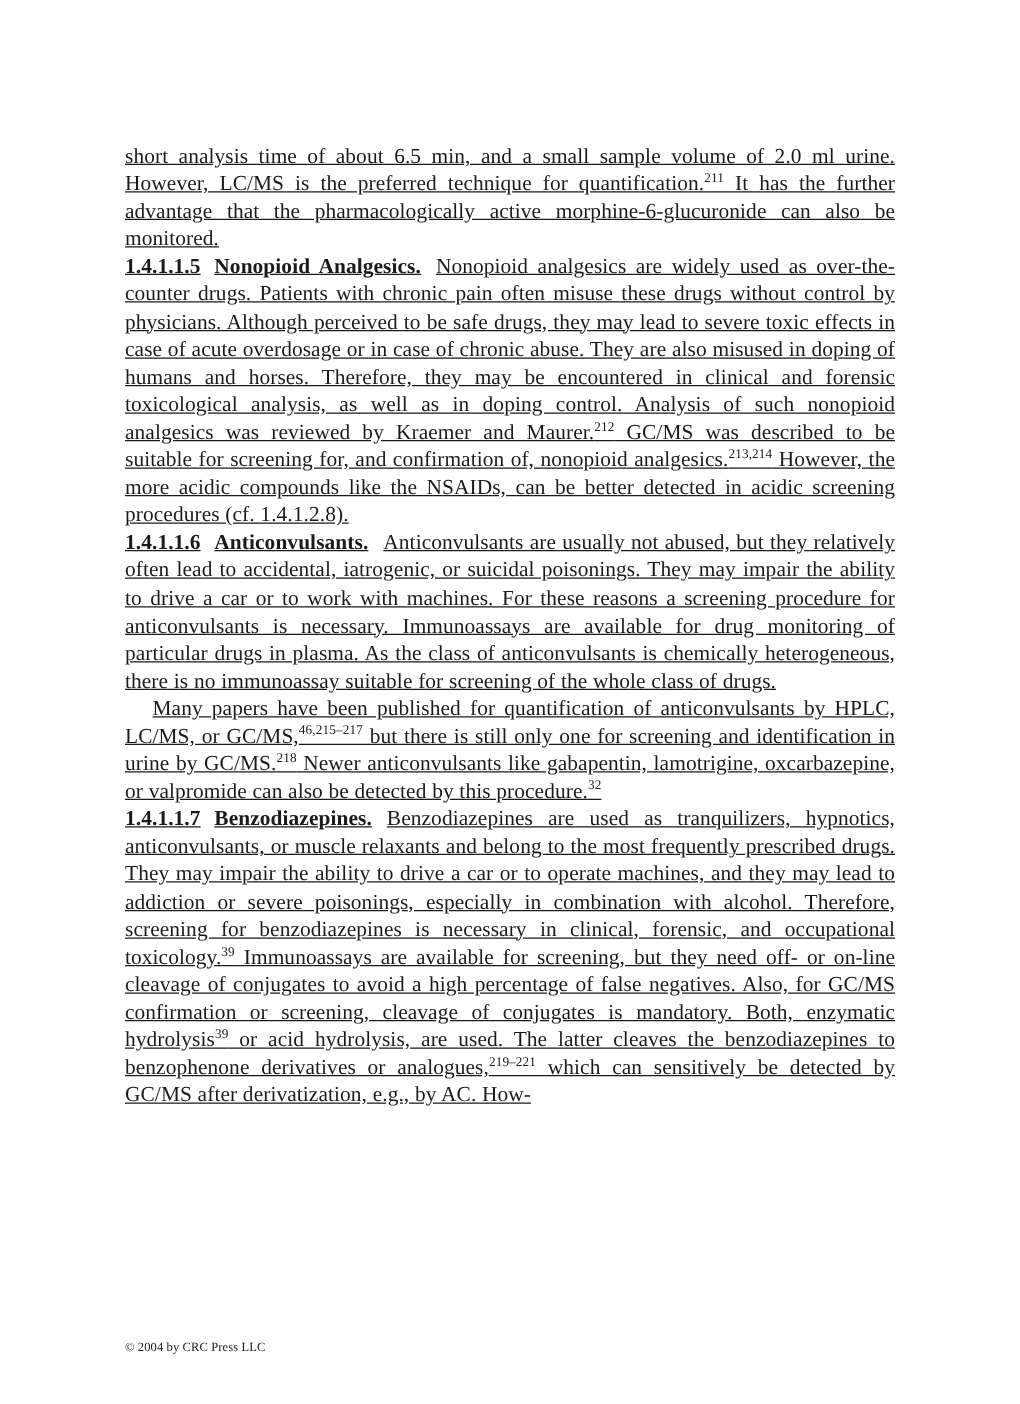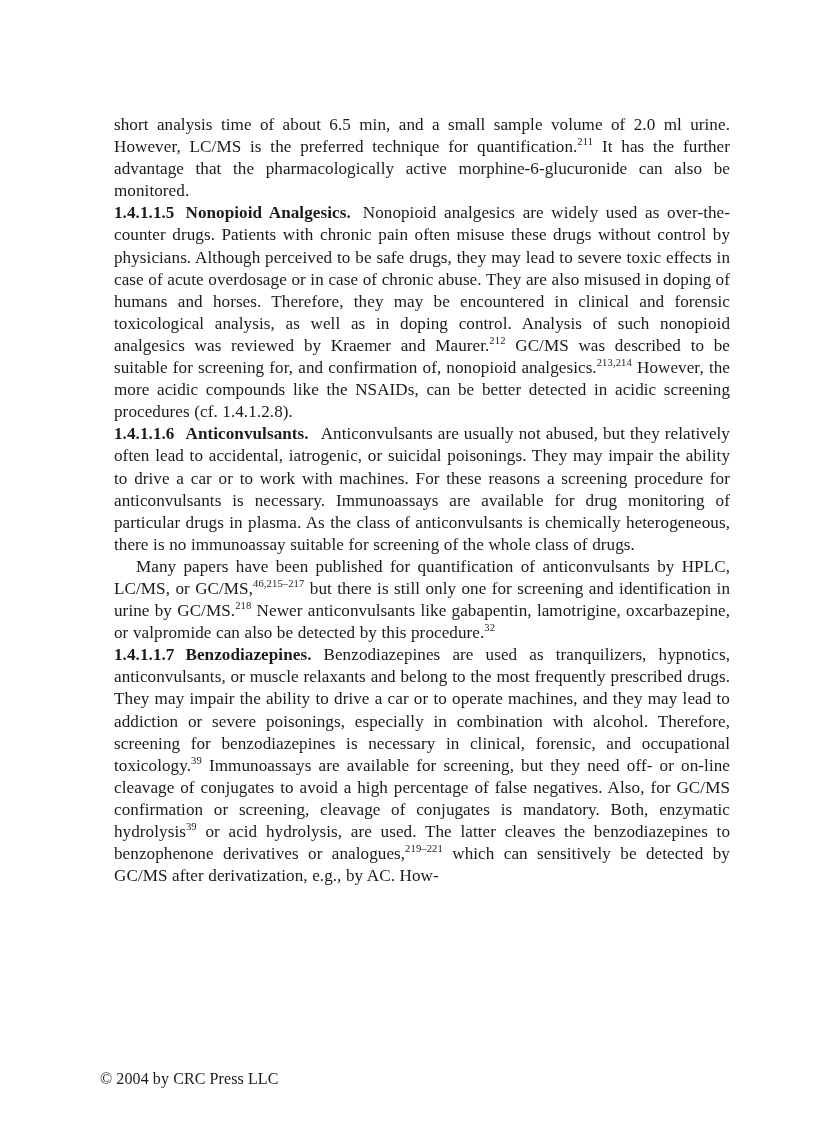--- a/index.html
+++ b/index.html
@@ -11,23 +11,24 @@
     position: relative;
     width: 816px;
     height: 1123px;
     background: #ffffff;
     overflow: hidden;
     font-family: "Liberation Serif", "DejaVu Serif", serif;
     color: #1a1a1a;
   }
   .content {
     position: absolute;
-    left: 114px;
+    left: 100px;
     top: 114px;
     width: 616px;
+    text-decoration: underline;
   }
   p.body {
     margin: 0;
     font-size: 17.1px;
     line-height: 22.1px;
     text-align: justify;
     text-justify: inter-word;
     letter-spacing: 0.07px;
     word-spacing: 0.2px;
     hyphens: none;
@@ -55,21 +56,21 @@
     font-size: 0.62em;
     line-height: 0;
     vertical-align: 0.62em;
     letter-spacing: 0.1px;
   }
   .footer {
     position: absolute;
     left: 100px;
     top: 1070px;
     font-family: "Liberation Serif", "DejaVu Serif", serif;
-    font-size: 16px;
+    font-size: 10px;
     line-height: 18px;
     color: #1a1a1a;
     letter-spacing: 0.1px;
   }
 </style>
 </head>
 <body>
 
 <div class="page">
 

